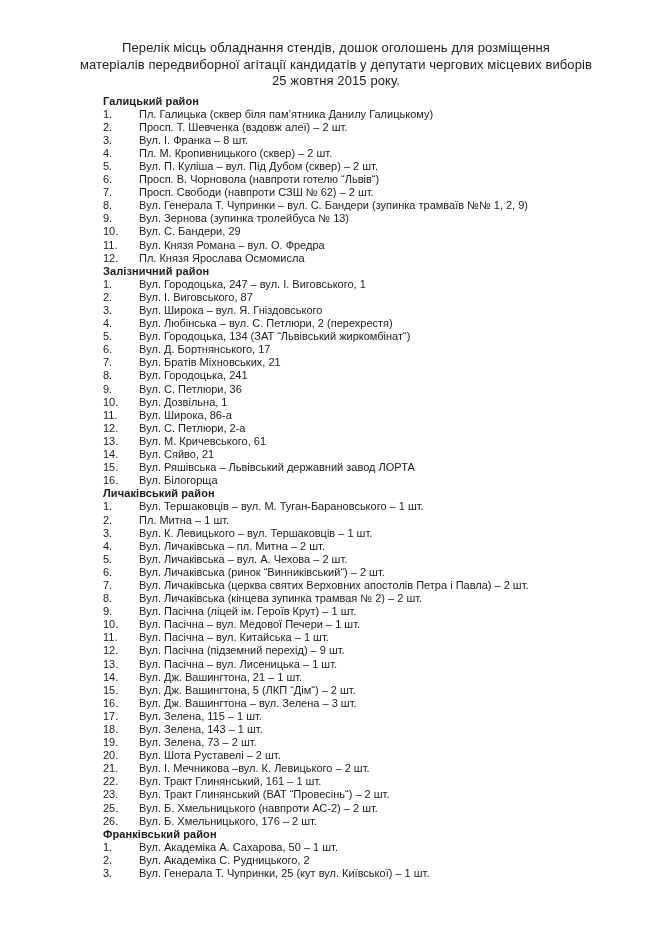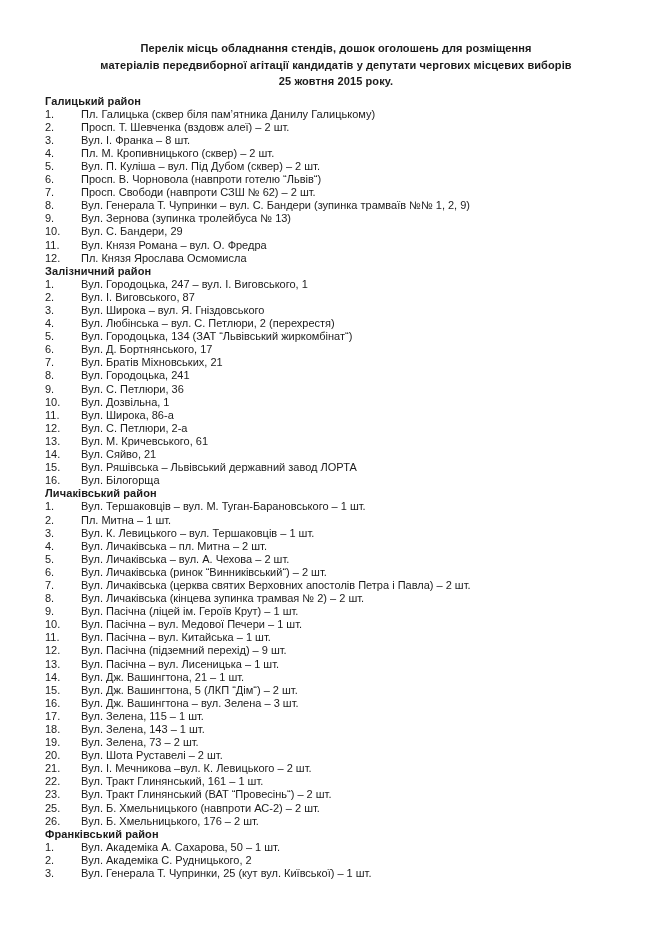--- a/index.html
+++ b/index.html
@@ -16,29 +16,29 @@
     -webkit-font-smoothing: antialiased;
   }
   .page {
     box-sizing: border-box;
     width: 672px;
     height: 950px;
     padding-top: 40px;
     background: #ffffff;
   }
   .title {
-    font-size: 11px;
-    font-weight: bold;
+    font-size: 13px;
+    font-weight: normal;
     line-height: 16.5px;
     text-align: center;
     margin: 0 28px 5px 28px;
     letter-spacing: 0.1px;
   }
   .content {
-    margin-left: 45px;
+    margin-left: 103px;
     margin-right: 28px;
   }
   .section-heading {
     font-size: 11px;
     font-weight: bold;
     line-height: 13.1px;
     letter-spacing: 0.1px;
   }
   .item {
     display: flex;

